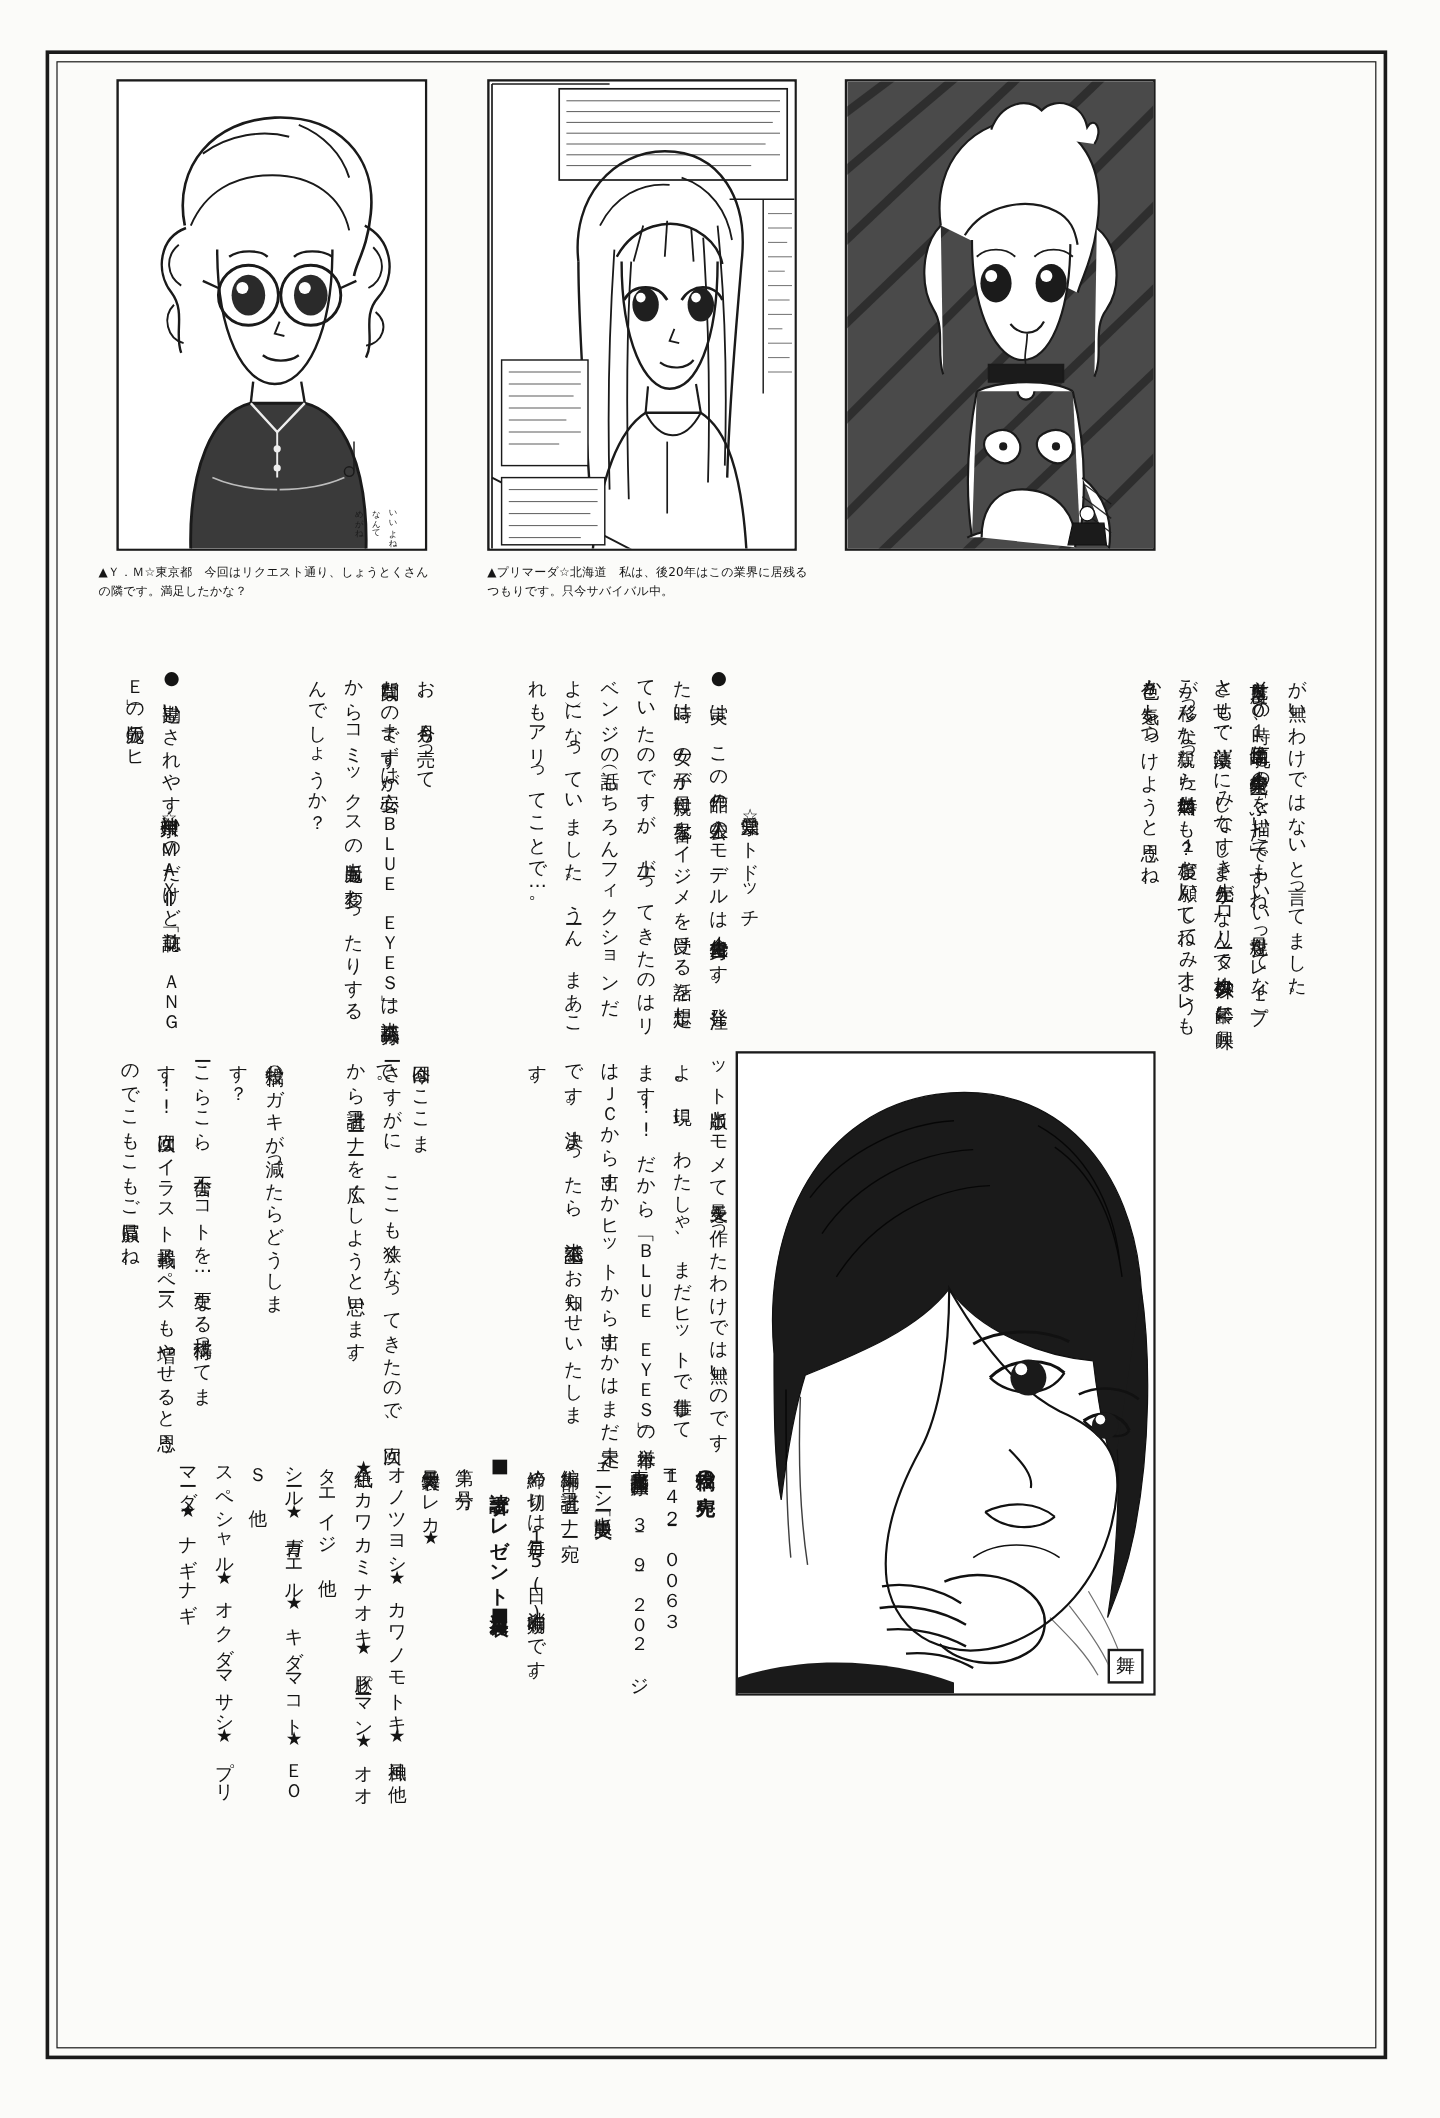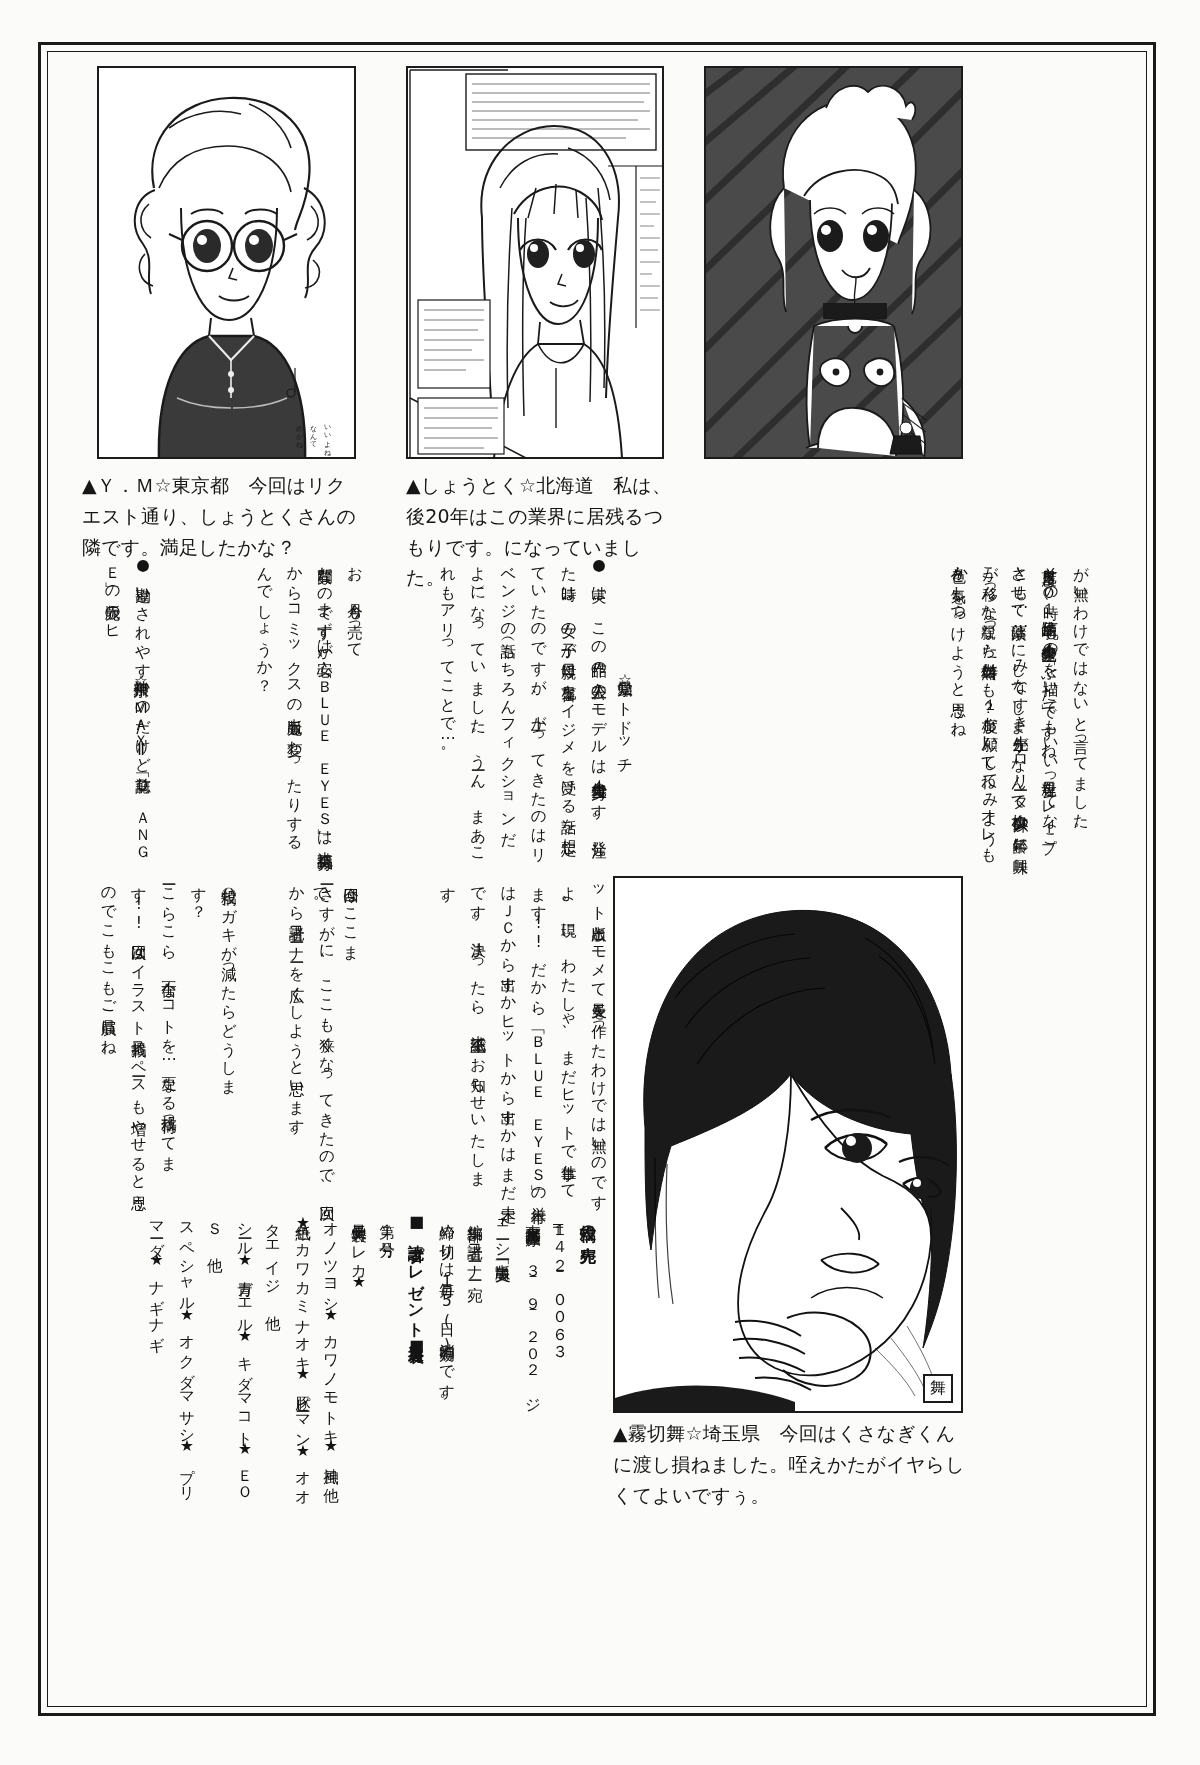--- a/index.html
+++ b/index.html
@@ -47,21 +47,21 @@
     overflow: hidden;
     box-sizing: border-box;
   }
   .illo-1 { left: 97px;  top: 66px;  width: 259px; height: 393px; }
   .illo-2 { left: 406px; top: 66px;  width: 258px; height: 393px; }
   .illo-3 { left: 704px; top: 66px;  width: 259px; height: 393px; }
   .illo-4 { left: 613px; top: 876px; width: 350px; height: 537px; }
 
   .cap {
     position: absolute;
-    font-size: 19px;
+    font-size: 10px;
     line-height: 1.62;
     letter-spacing: 0.2px;
     color: #161616;
     font-family: "DejaVu Sans", sans-serif;
   }
   .cap-1 { left: 82px;  top: 470px; width: 282px; }
   .cap-2 { left: 406px; top: 470px; width: 268px; }
   .cap-3 { left: 704px; top: 470px; width: 270px; }
   .cap-4 { left: 613px; top: 1418px; width: 360px; }
 
@@ -251,21 +251,21 @@
         <line x1="232" y1="170" x2="252" y2="170"></line>
         <line x1="232" y1="182" x2="250" y2="182"></line>
         <line x1="232" y1="194" x2="252" y2="194"></line>
         <line x1="232" y1="206" x2="244" y2="206"></line>
         <line x1="232" y1="218" x2="252" y2="218"></line>
         <line x1="232" y1="230" x2="250" y2="230"></line>
         <line x1="232" y1="242" x2="252" y2="242"></line>
       </g>
     </svg>
   </div>
-  <div class="cap cap-2">▲しょうとく☆北海道　私は、後20年はこの業界に居残るつもりです。になっていました。</div>
+  <div class="cap cap-2">▲プリマーダ☆北海道　私は、後20年はこの業界に居残るつもりです。只今サバイバル中。</div>
 
   <div class="illo illo-3">
     <svg viewBox="0 0 259 393" width="259" height="393">
       <rect x="0" y="0" width="259" height="393" fill="#4a4a4a"></rect>
 
       <g stroke="#2a2a2a" stroke-width="7" opacity="0.85">
         <line x1="-20" y1="40" x2="60" y2="-20"></line>
         <line x1="-20" y1="90" x2="110" y2="-20"></line>
         <line x1="-20" y1="150" x2="160" y2="-20"></line>
         <line x1="-20" y1="220" x2="230" y2="-20"></line>
@@ -411,15 +411,14 @@
       <g stroke="#111" stroke-width="1" opacity="0.6">
         <path d="M260 470 C276 486 290 500 300 518" fill="none"></path>
         <path d="M276 460 C290 478 302 494 310 512" fill="none"></path>
         <path d="M292 448 C304 468 314 486 320 506" fill="none"></path>
       </g>
 
       <path d="M0 520 C60 500 130 506 180 524 L180 537 L0 537 Z" fill="#1a1a1a" stroke="none"></path>
     </svg>
     <div class="sig">舞</div>
   </div>
-  <div class="cap cap-4">▲霧切舞☆埼玉県　今回はくさなぎくんに渡し損ねました。咥えかたがイヤらしくてよいですぅ。</div>
 
 </div>
 
 </body></html>

